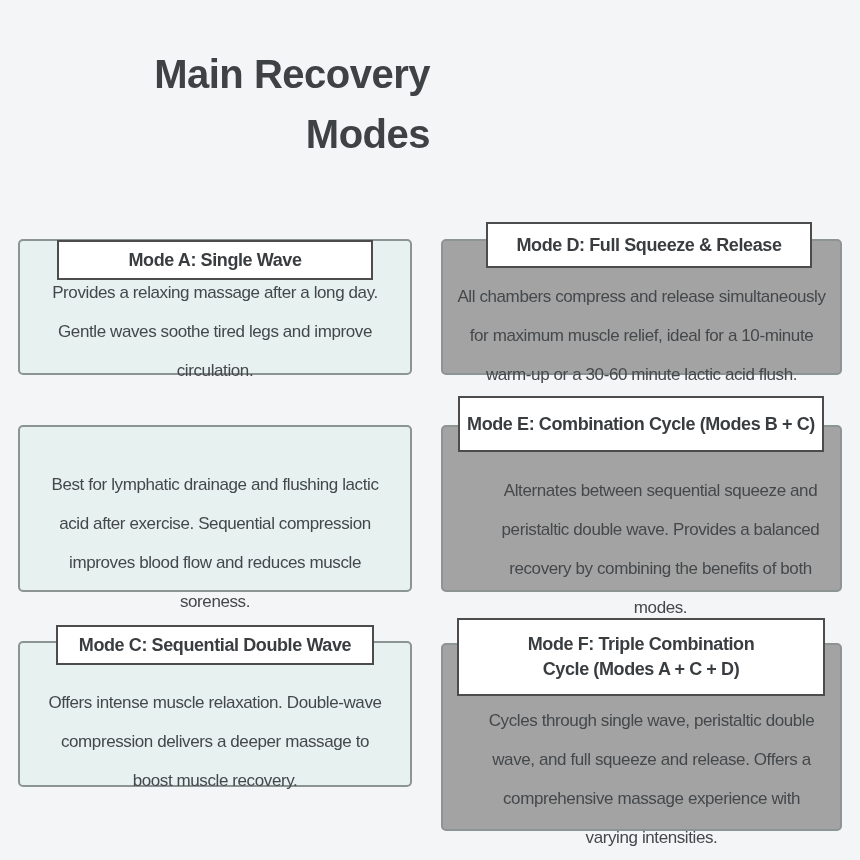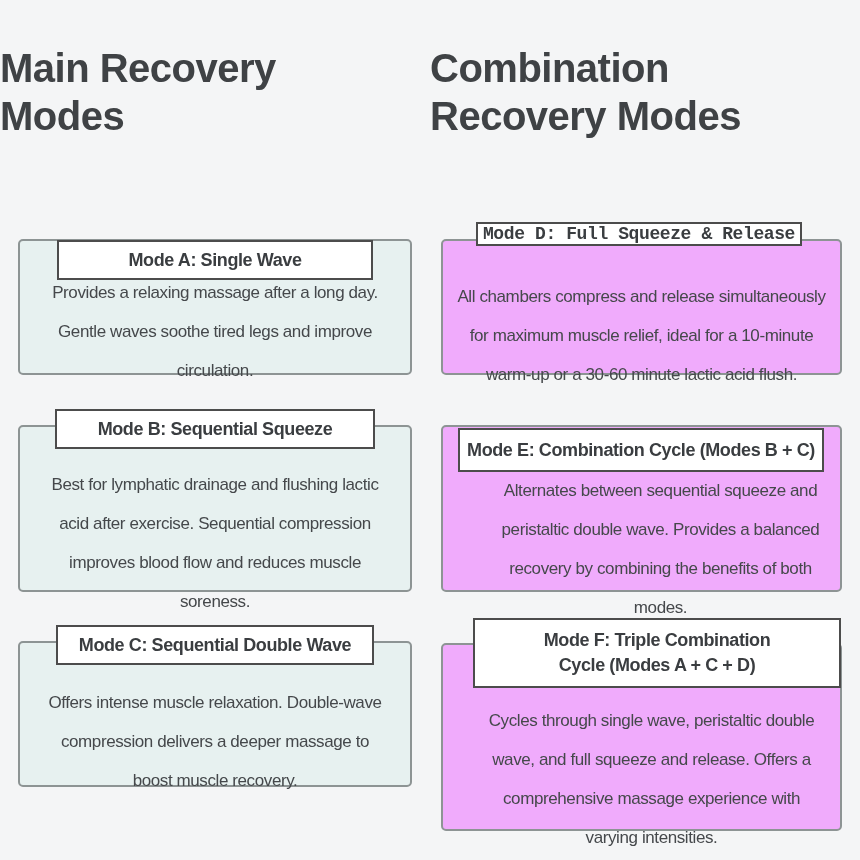--- a/index.html
+++ b/index.html
@@ -11,39 +11,39 @@
     width: 860px;
     height: 860px;
     background: #f4f5f6;
     overflow: hidden;
   }
 
   .col-heading {
     position: absolute;
     top: 44px;
     width: 430px;
-    text-align: left;
+    text-align: right;
     font-size: 40px;
     font-weight: 700;
-    line-height: 48px;
+    line-height: 60px;
     color: #3f4245;
     letter-spacing: -0.5px;
     white-space: pre-line;
   }
   .col-heading.left  { left: 0; }
   .col-heading.right { left: 430px; }
 
   .body-box {
     position: absolute;
     border: 2px solid #8d9494;
     border-radius: 5px;
     z-index: 1;
   }
   .body-box.teal  { background: #e7f1f0; }
-  .body-box.white { background: #f0abfc; }
+  .body-box.white { background: #a3a3a3; }
 
   .body-box p {
     white-space: pre-line;
     text-align: center;
     font-size: 17px;
     line-height: 39px;
     letter-spacing: -0.4px;
     color: #45484b;
     padding: 0 4px;
   }
@@ -76,58 +76,53 @@
   .box-b p { padding-top: 38px; }
   .ttl-b  { left: 55px;  top: 409px; width: 320px; height: 40px; }
 
   .box-c  { left: 18px;  top: 641px; width: 394px; height: 146px; }
   .box-c p { padding-top: 40px; text-align: center; }
   .ttl-c  { left: 56px;  top: 625px; width: 318px; height: 40px; }
 
   
   .box-d  { left: 441px; top: 239px; width: 401px; height: 136px; }
   .box-d p { padding-top: 36px; }
-  .ttl-d  { left: 476px; top: 222px; width: 326px; height: 24px; font-family: Liberation Mono, monospace; }
+  .ttl-d  { left: 486px; top: 222px; width: 326px; height: 46px; }
 
   .box-e  { left: 441px; top: 425px; width: 401px; height: 167px; }
   .box-e p { padding-top: 44px; padding-left: 42px; }
-  .ttl-e  { left: 458px; top: 428px; width: 366px; height: 44px; }
+  .ttl-e  { left: 458px; top: 396px; width: 366px; height: 56px; }
 
   .box-f  { left: 441px; top: 643px; width: 401px; height: 188px; }
   .box-f p { padding-top: 56px; padding-left: 24px; }
-  .ttl-f  { left: 457px; top: 618px; width: 368px; height: 70px; margin-left: 16px; }
+  .ttl-f  { left: 457px; top: 618px; width: 368px; height: 78px; }
 </style>
 </head>
 <body>
 
 <div class="page">
 
   <h1 class="col-heading left">Main Recovery
 Modes</h1>
 
-  <h1 class="col-heading right">Combination
-Recovery Modes</h1>
 
   <div class="body-box teal box-a">
     <p>Provides a relaxing massage after a long day.
 Gentle waves soothe tired legs and improve
 circulation.</p>
   </div>
   <div class="title-box ttl-a">
     <span>Mode A: Single Wave</span>
   </div>
 
   <div class="body-box teal box-b">
     <p>Best for lymphatic drainage and flushing lactic
 acid after exercise. Sequential compression
 improves blood flow and reduces muscle
 soreness.</p>
-  </div>
-  <div class="title-box ttl-b">
-    <span>Mode B: Sequential Squeeze</span>
   </div>
 
   <div class="body-box teal box-c">
     <p>Offers intense muscle relaxation. Double-wave
 compression delivers a deeper massage to
 boost muscle recovery.</p>
   </div>
   <div class="title-box ttl-c">
     <span>Mode C: Sequential Double Wave</span>
   </div>

